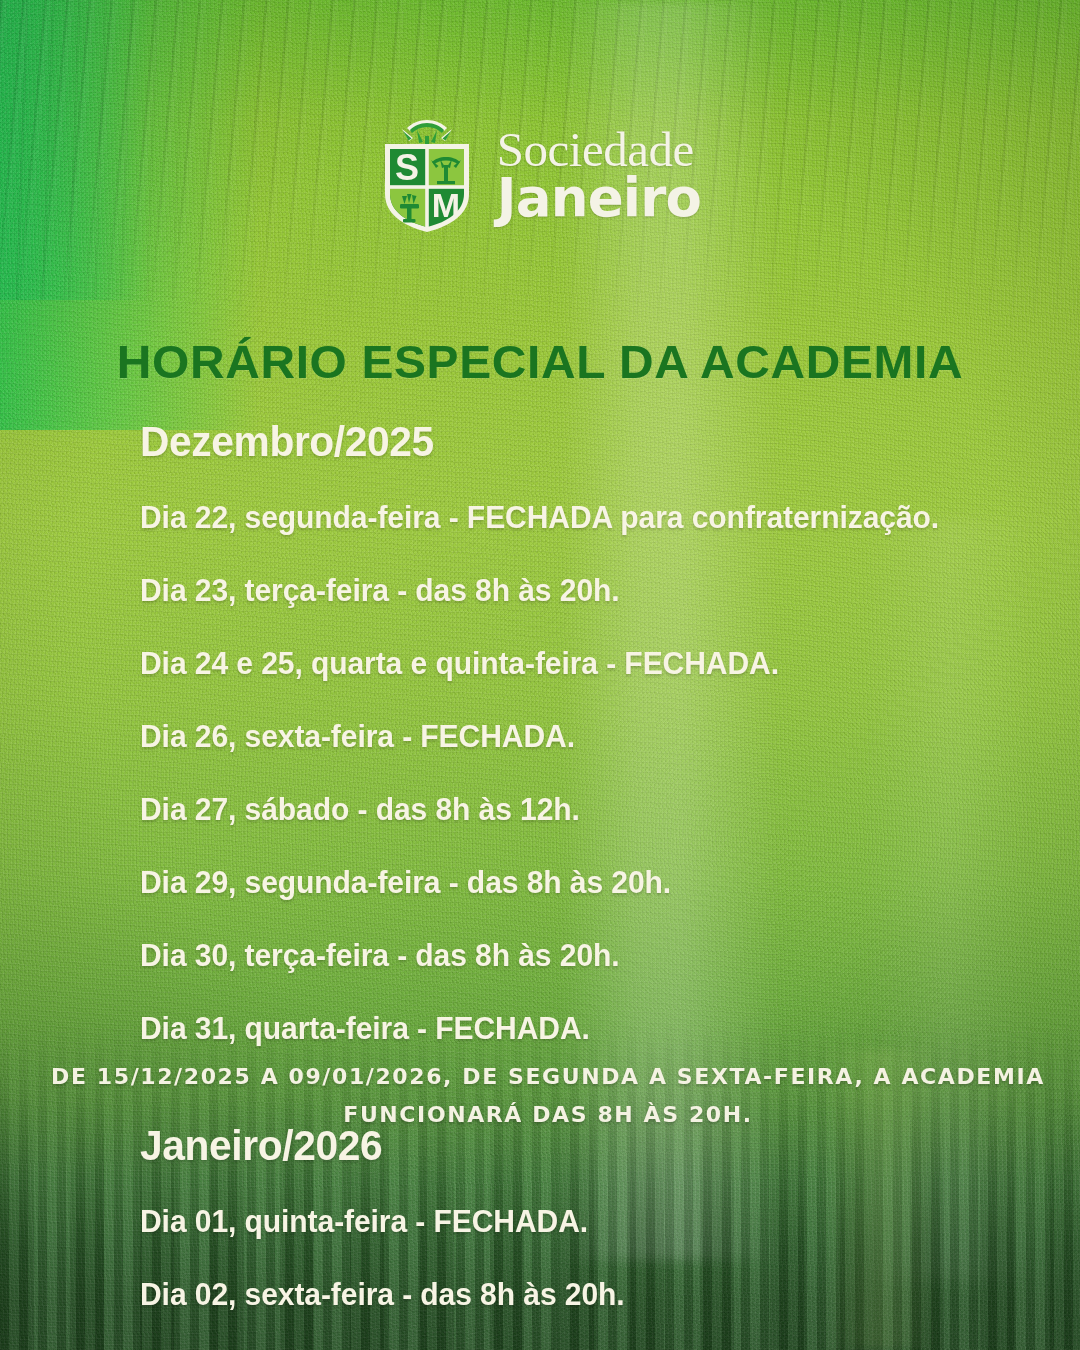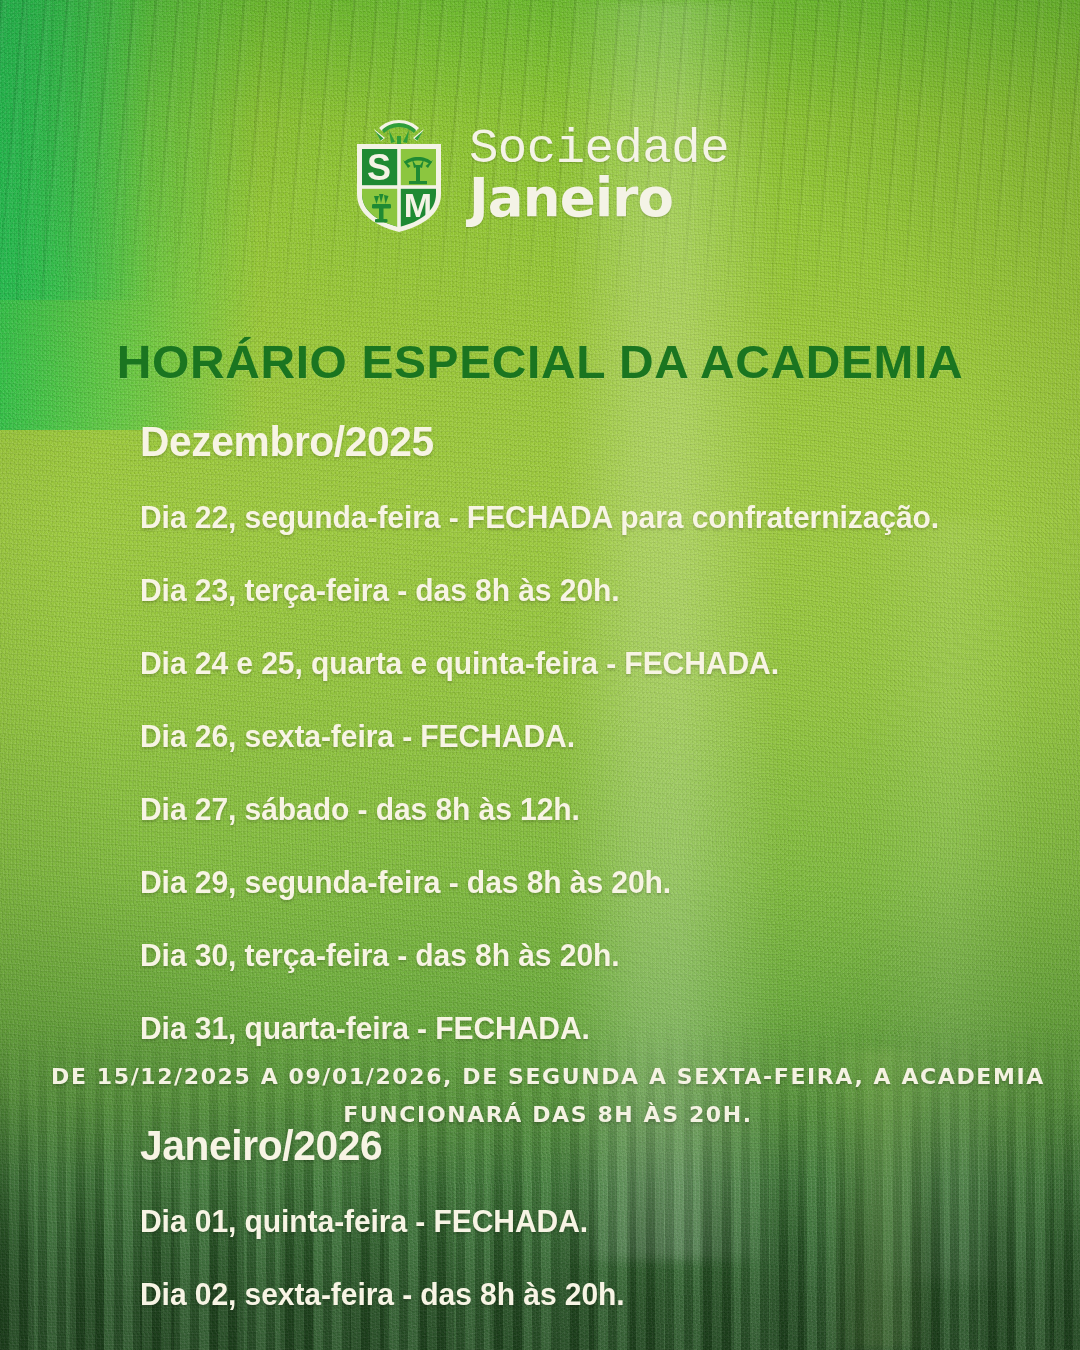--- a/index.html
+++ b/index.html
@@ -182,21 +182,21 @@
   }
   .wordmark {
     display: flex;
     flex-direction: column;
     justify-content: center;
     line-height: .92;
     color: #f4f3e6;
     text-shadow: 0 1px 2px rgba(0,0,0,.18);
   }
   .wordmark .w-top {
-    font-family: Liberation Mono, monospace;
+    font-family: Liberation Serif, serif;
     font-size: 49px;
     font-weight: 400;
     letter-spacing: -0.5px;
     transform: scaleX(1.0);
   }
   .wordmark .w-bot {
     font-family: "DejaVu Sans", sans-serif;
     font-size: 53px;
     font-weight: 700;
     letter-spacing: -0.8px;

